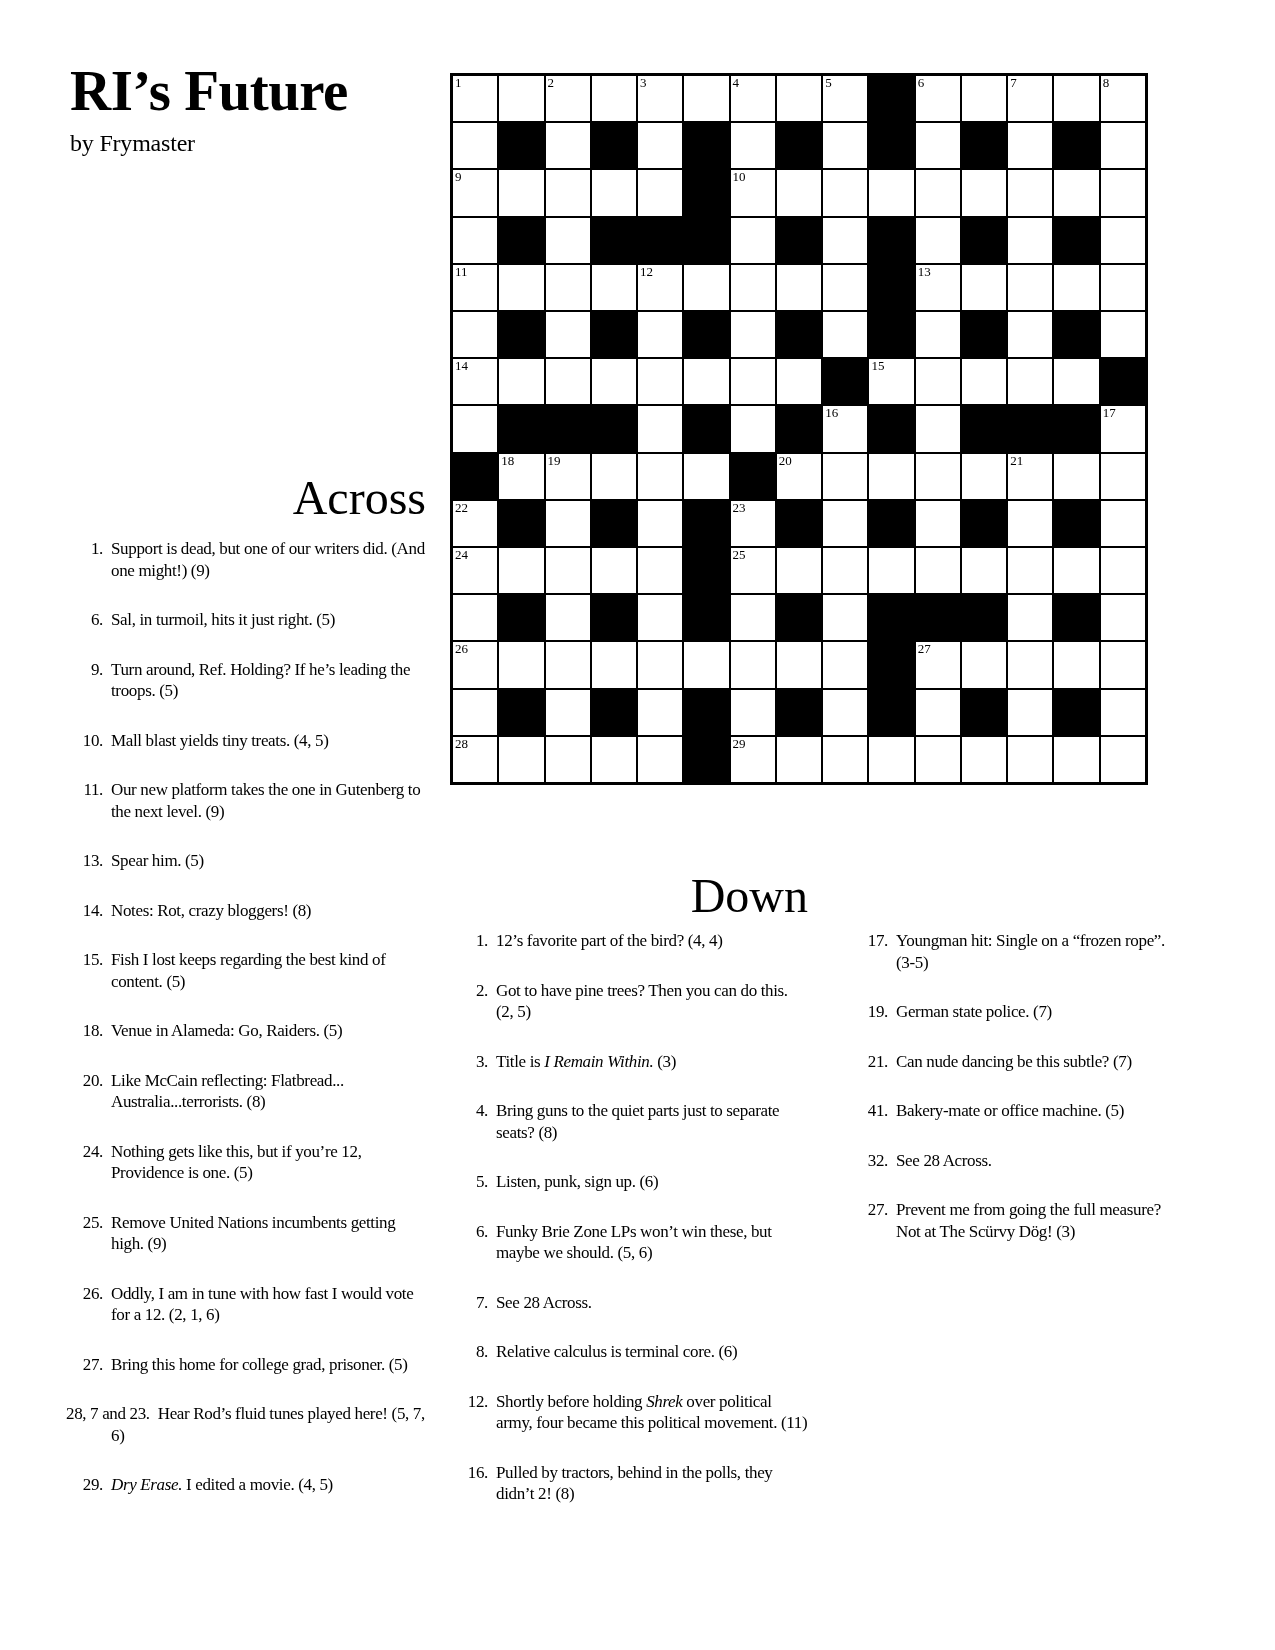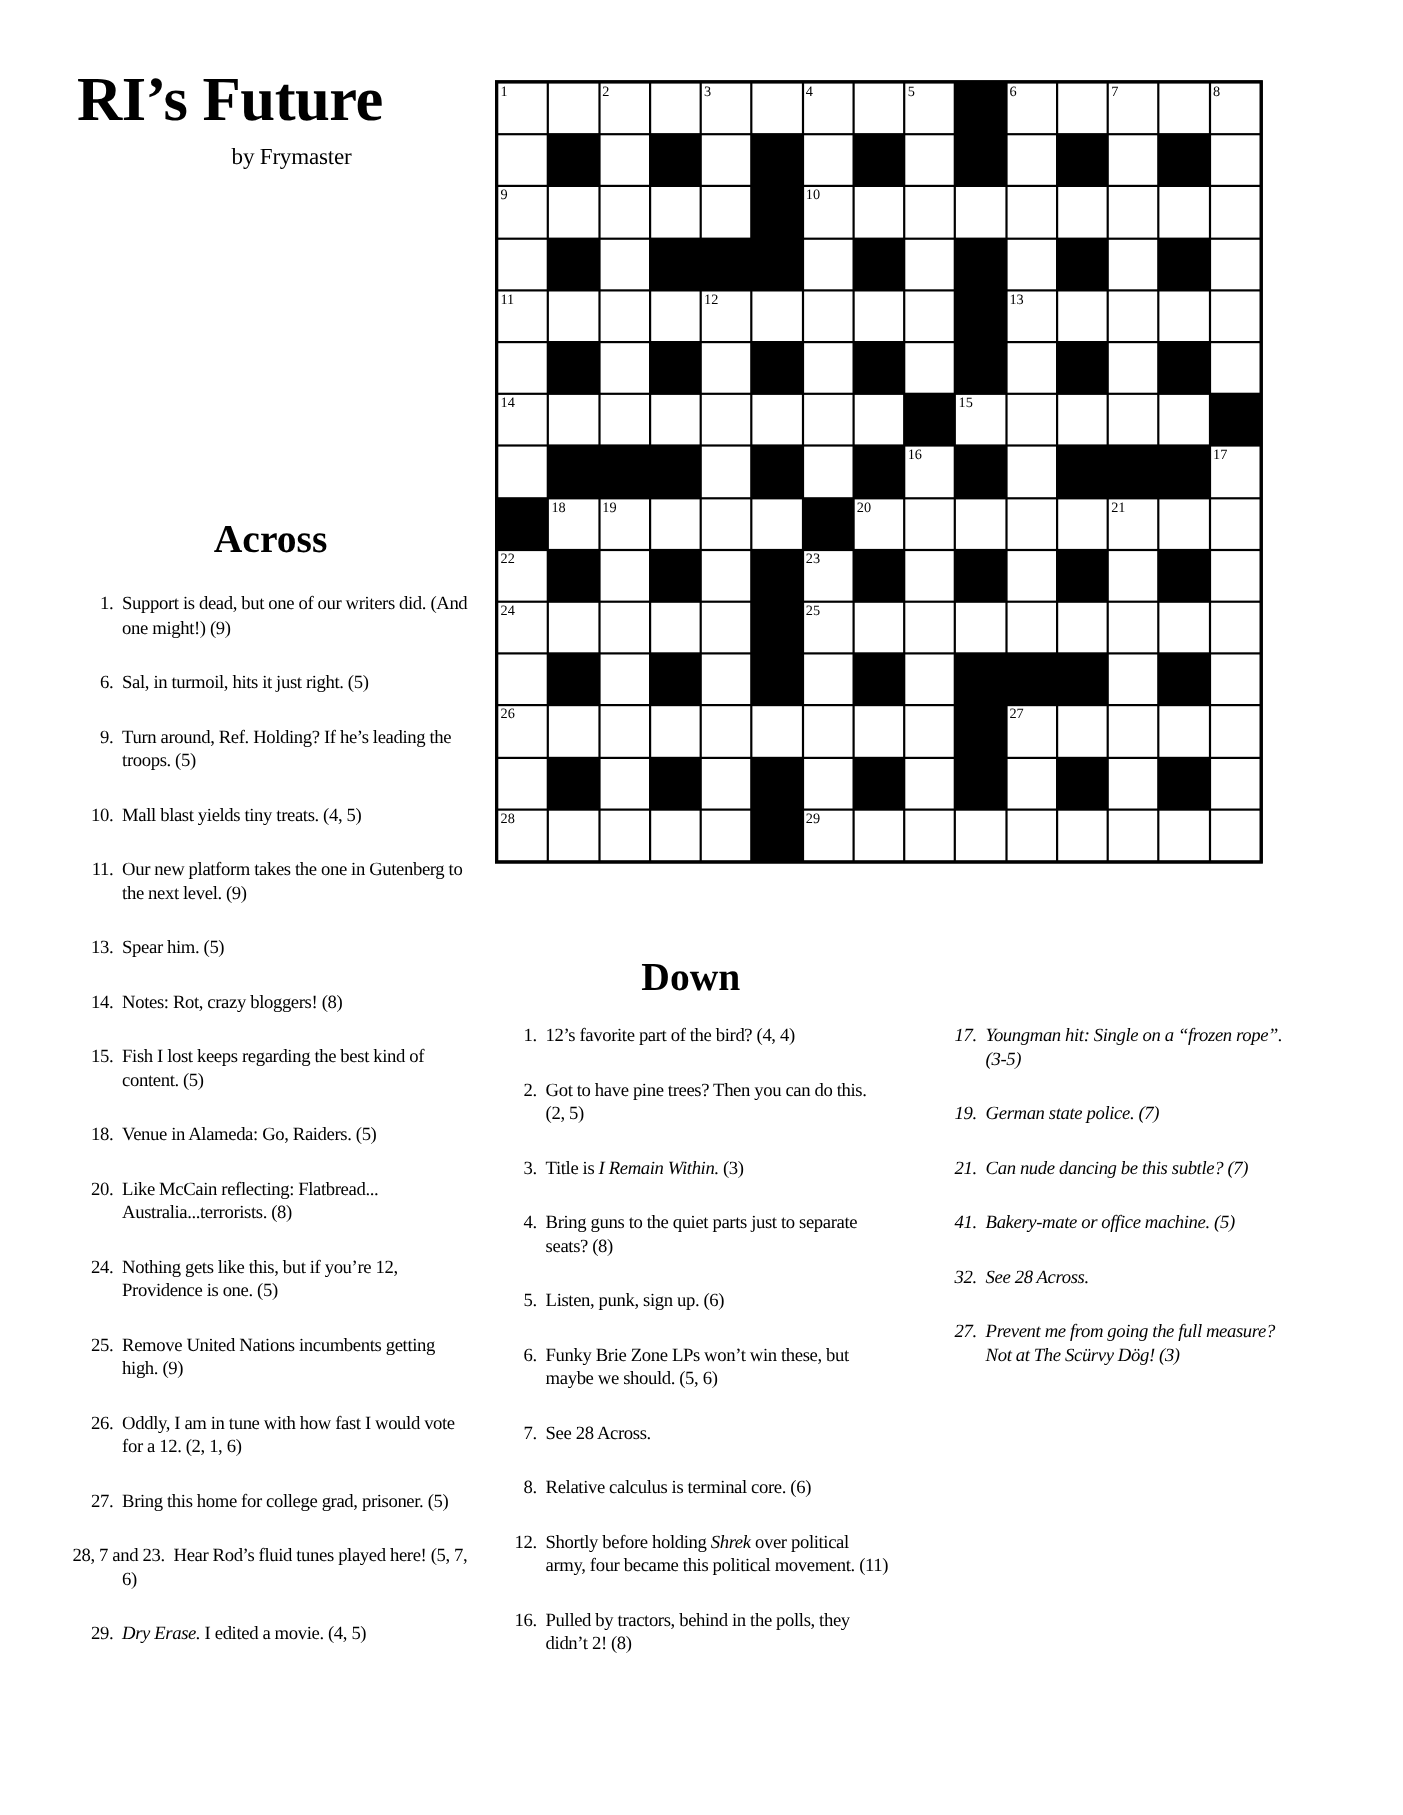--- a/index.html
+++ b/index.html
@@ -2,46 +2,46 @@
 <html><head>
 <meta charset="utf-8">
 <style>
   html,body{margin:0;padding:0;background:#ffffff;}
   body{width:1275px;height:1650px;position:relative;font-family:"Liberation Serif","DejaVu Serif",serif;color:#000;}
   .abs{position:absolute;}
 
   
   #title-block{left:70px;top:60px;width:390px;}
   #puzzle-title{font-size:57px;line-height:1.09;font-weight:bold;letter-spacing:-0.5px;}
-  #byline{font-size:21px;margin-top:8px;letter-spacing:-0.2px;text-align:center;}
+  #byline{font-size:24px;margin-top:8px;letter-spacing:-0.2px;}
 
   
   #grid{left:450px;top:73px;width:698px;height:712px;box-sizing:border-box;
         display:grid;grid-template-columns:repeat(15,1fr);grid-template-rows:repeat(15,1fr);
         background:#000;border:3px solid #000;grid-gap:2px;}
   .cell{position:relative;}
   .cell.white{background:#fff;}
   .cell.black{background:#000;}
   .cellnum{position:absolute;top:0px;left:2px;font-size:13px;line-height:14px;font-family:"Liberation Serif","DejaVu Serif",serif;}
 
   
-  .sec-head{font-size:36px;font-weight:bold;text-align:center;line-height:1.15;}
+  .sec-head{font-size:48px;font-weight:normal;text-align:right;line-height:1.15;}
   #across-head{left:66px;top:470px;width:360px;}
   #across-list{left:66px;top:538px;width:360px;}
   #down-head{left:448px;top:868px;width:360px;}
   #down-list-1{left:448px;top:930px;width:360px;}
   #down-list-2{left:840px;top:930px;width:330px;}
 
   .clue{font-size:17px;line-height:21.5px;letter-spacing:-0.35px;margin:0 0 28px 0;
         padding-left:45px;text-indent:-45px;}
   .clue .cnum{display:inline-block;width:37px;text-align:right;margin-right:8px;text-indent:0;}
   .clue.wide .cnum{width:auto;}
   #down-list-1 .clue{padding-left:48px;text-indent:-48px;}
   #down-list-1 .clue .cnum{width:40px;}
-  #down-list-2 .clue{padding-left:56px;text-indent:-56px;font-style:italic;}
+  #down-list-2 .clue{padding-left:56px;text-indent:-56px;}
   #down-list-2 .clue .cnum{width:48px;}
 </style>
 </head>
 <body>
 
 <div class="abs" id="title-block">
   <div id="puzzle-title"><span>RI’s Future</span><br></div>
   <div id="byline">by Frymaster</div>
 </div>
 

